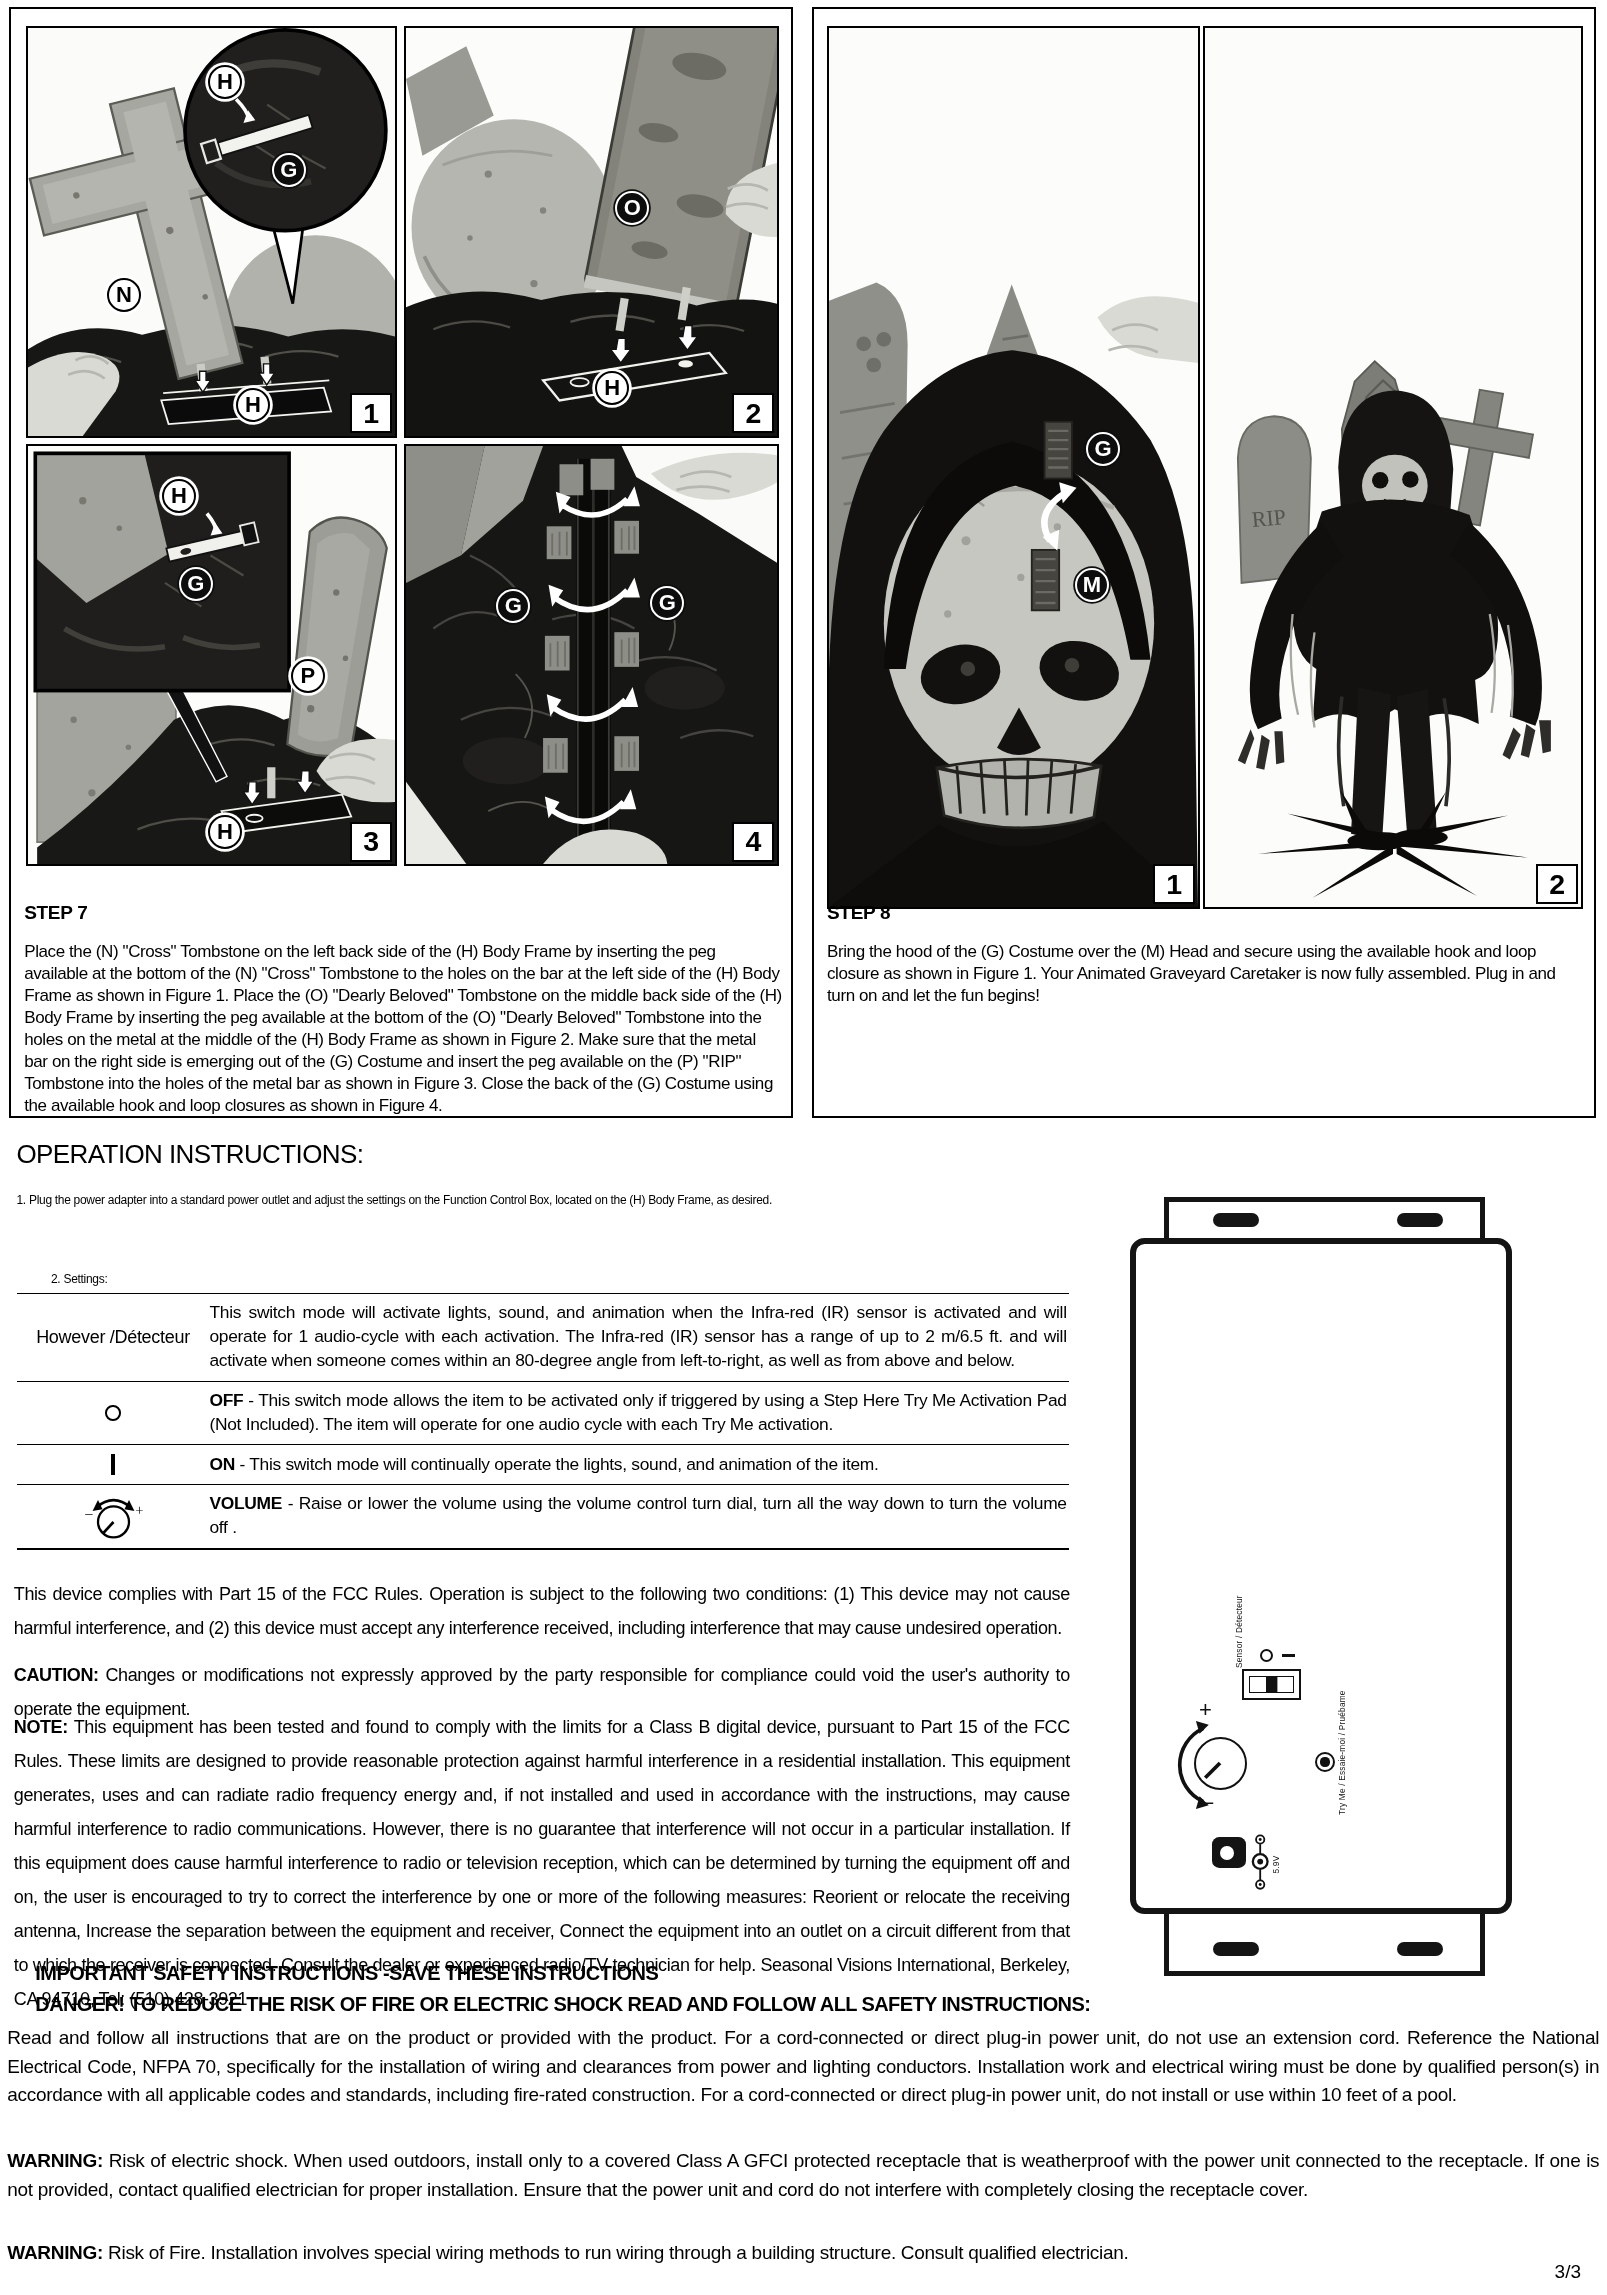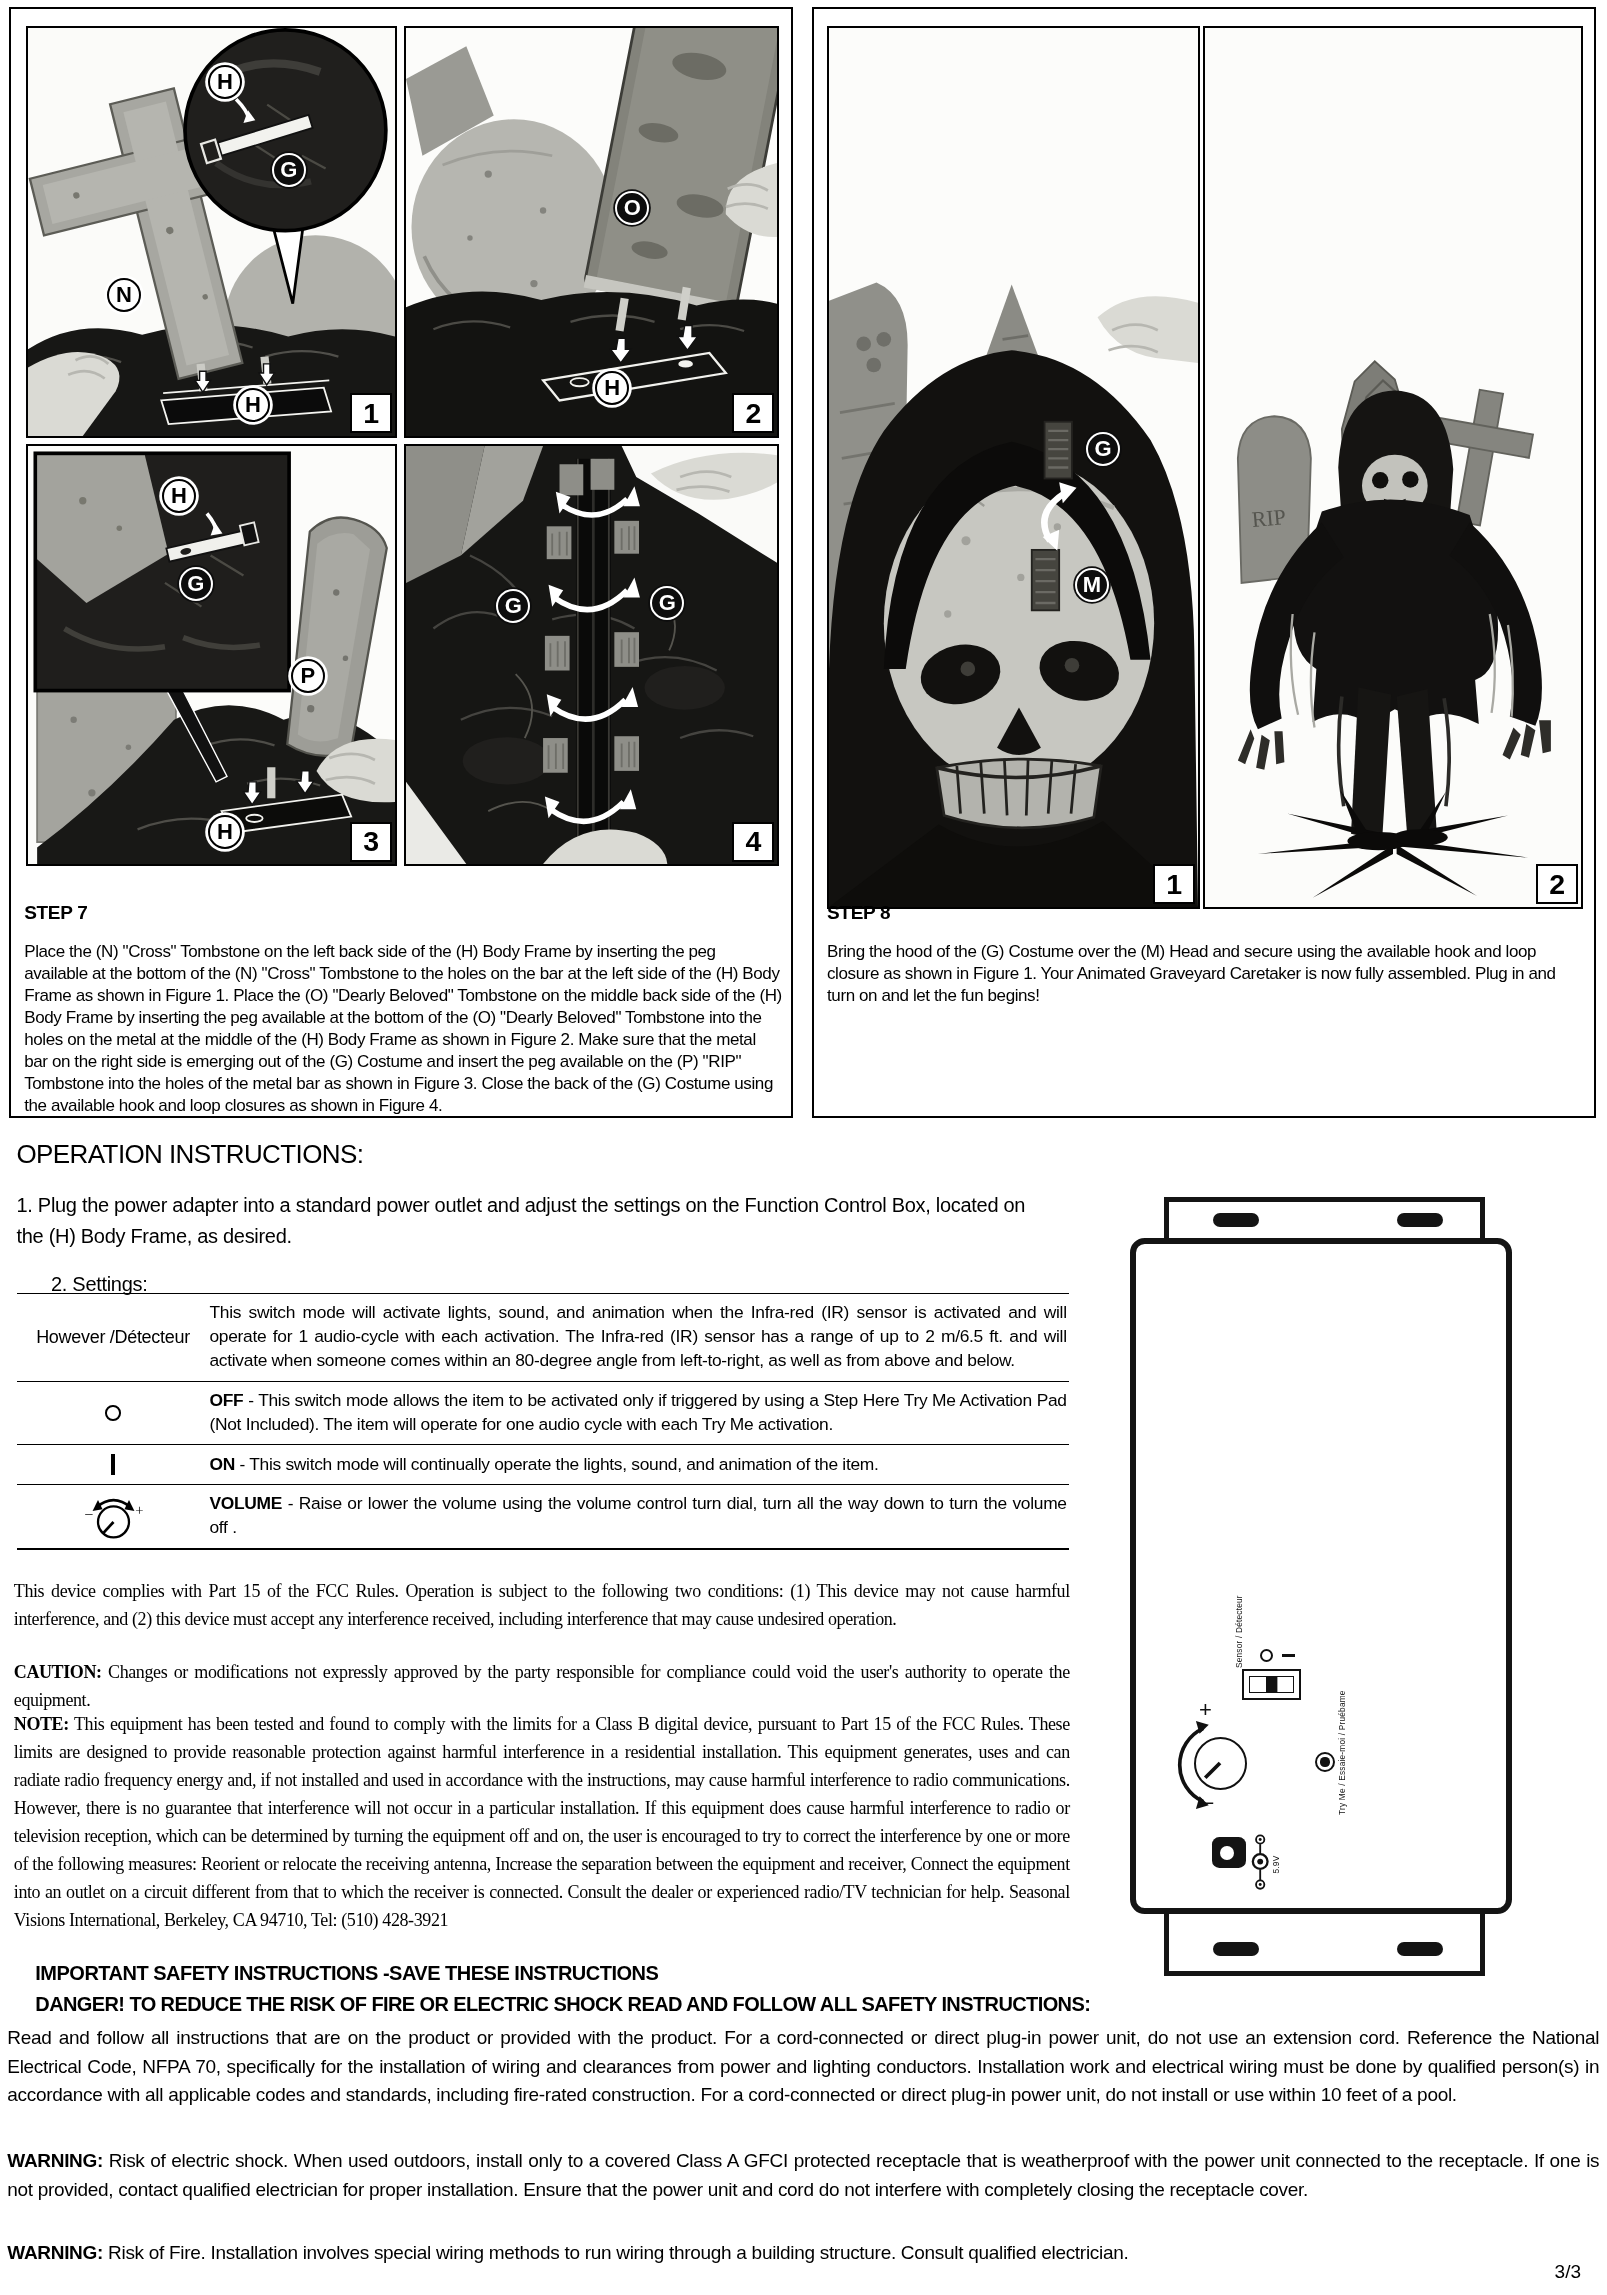--- a/index.html
+++ b/index.html
@@ -21,32 +21,32 @@
     position: absolute; width: 34px; height: 34px; border-radius: 50%;
     background: #fff; border: 2.8px solid #000; box-shadow: 0 0 0 2.8px #fff;
     display: flex; align-items: center; justify-content: center;
     font-weight: bold; font-size: 22px; line-height: 1; color:#000;
   }
   .badge.inv { background:#0d0d0d; color:#fff; border-color:#fff; box-shadow: 0 0 0 1.8px #0d0d0d; }
   .step { position: absolute; }
   .step h3 { font-size: 19px; font-weight: bold; letter-spacing: -0.3px; margin-bottom: 17px; }
   .step p  { font-size: 17px; line-height: 22px; letter-spacing: -0.4px; }
   .op-heading { position: absolute; font-size: 26px; font-weight: normal; letter-spacing: -0.6px; text-align: right; }
-  .op-item { position: absolute; font-size: 20px; line-height: 31px; letter-spacing: -0.3px; }
+  .op-item { position: absolute; font-size: 12px; line-height: 21px; letter-spacing: -0.3px; }
   .settings-table { position: absolute; left: 16.5px; top: 1293px; width: 1052px;
     border-top: 1.8px solid #000; border-bottom: 2.8px solid #000; }
   .srow { display: flex; border-bottom: 1.8px solid #000; }
   .srow:last-child { border-bottom: none; }
   .sicon { flex: 0 0 193px; display: flex; align-items: center; justify-content: center; }
   .stext { flex: 1; font-size: 17.4px; line-height: 24px; letter-spacing: -0.3px;
     text-align: justify; padding: 6.4px 1.8px 8.3px 0; }
   .sensor-label { font-size: 18px; letter-spacing: -0.3px; }
   .icon-circle { width: 15.6px; height: 15.6px; border: 2.3px solid #000; border-radius: 50%; }
   .icon-bar { width: 3.2px; height: 21px; background: #000; }
-  .para { position: absolute; font-size: 18px; line-height: 28px; letter-spacing: -0.4px; text-align: justify; font-family: Liberation Serif, serif; }
+  .para { position: absolute; font-size: 18px; line-height: 34px; letter-spacing: -0.4px; text-align: justify; }
   .bold-head { position: absolute; font-weight: bold; letter-spacing: -0.5px; margin-left: 28px; }
   .safety-para { position: absolute; font-size: 19px; line-height: 28.5px; letter-spacing: -0.3px; text-align: justify; }
   .pagenum { position: absolute; font-size: 19px; }
   
   .cb-tab { position: absolute; border: 5.5px solid #141414; background: #fff; }
   .cb-slot { position: absolute; width: 46px; height: 13.8px; background: #141414; border-radius: 7.3px; }
   .cb-body { position: absolute; border: 6.4px solid #141414; border-radius: 14.7px; background: #fff; }
   .vtext { position: absolute; writing-mode: vertical-rl; transform: rotate(180deg);
     font-size: 8.3px; letter-spacing: 0.2px; white-space: nowrap; color: #111; }
   .cb-switch { position: absolute; width: 59px; height: 31px; border: 2.8px solid #111; background:#fff; }

